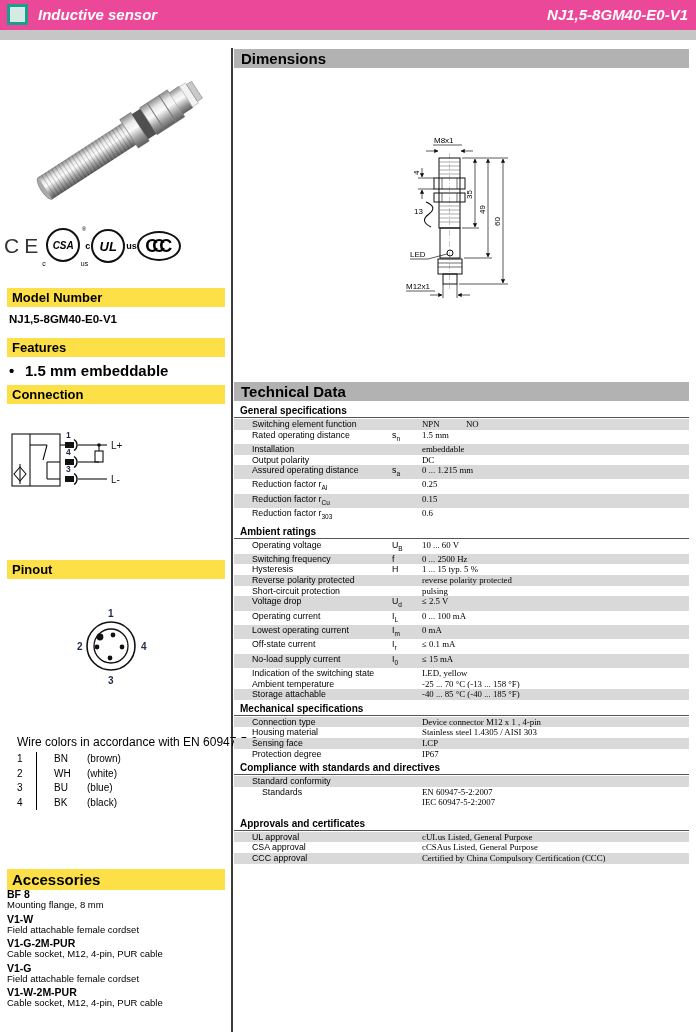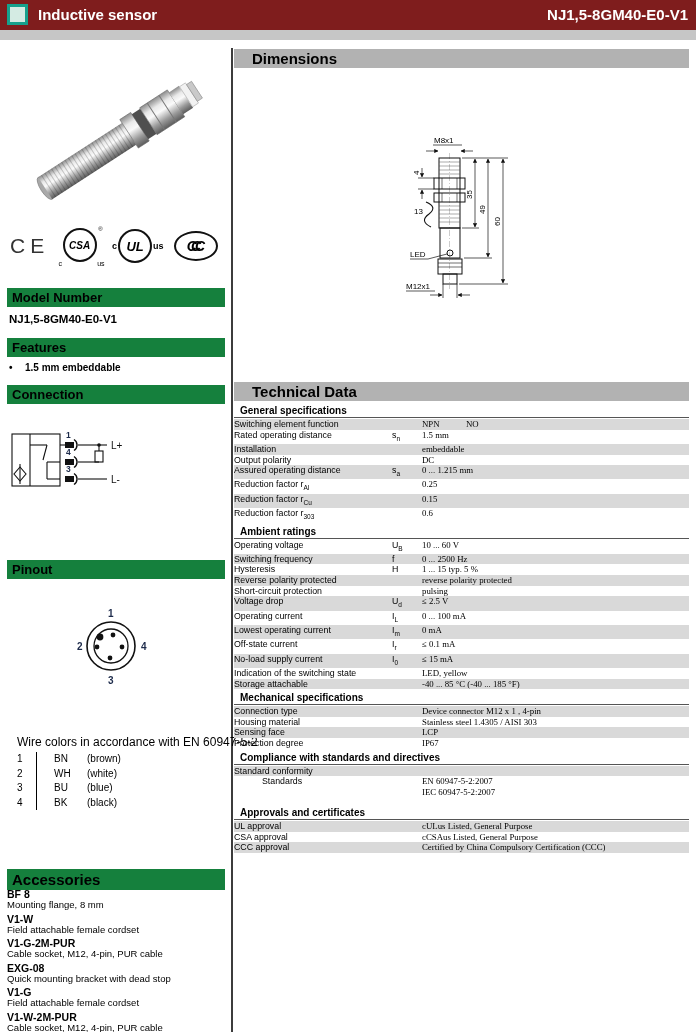--- a/index.html
+++ b/index.html
@@ -4,62 +4,62 @@
 <style>
   * { margin:0; padding:0; box-sizing:border-box; }
   html,body { width:696px; height:1032px; }
   body {
     position:relative; background:#fff; color:#000;
     font-family:"Liberation Sans", sans-serif; overflow:hidden;
   }
   .abs { position:absolute; }
 
   
-  .hdr { position:absolute; left:0; top:0; width:696px; height:30px; background:#7f1d1d; }
+  .hdr { position:absolute; left:0; top:0; width:696px; height:30px; background:#ec4899;font-style:italic; }
   .logo { position:absolute; left:7px; top:4px; width:21px; height:21px;
           background:#d4ebe3; border:3px solid #17a08c; }
   .hdr-title { position:absolute; left:38px; top:0; line-height:30px;
                font-size:15px; font-weight:bold; color:#fff; }
   .hdr-model { position:absolute; right:8px; top:0; line-height:30px;
                font-size:15px; font-weight:bold; color:#fff; }
   .hdr-strip { position:absolute; left:0; top:30px; width:696px; height:10px; background:#c6c6c6; }
 
   
-  .lbar { position:absolute; left:7px; width:218px; height:19px; background:#15803d;
+  .lbar { position:absolute; left:7px; width:218px; height:19px; background:#fde047;
           font-size:13px; font-weight:bold; line-height:19px; padding-left:5px; color:#000; }
   .lbar-lg { font-size:15px; height:21px; line-height:21px; }
   .rbar { position:absolute; left:234px; width:455px; height:19px; background:#b2b2b2;
-          font-size:15px; font-weight:bold; line-height:19px; padding-left:18px; color:#000; }
+          font-size:15px; font-weight:bold; line-height:19px; padding-left:7px; color:#000; }
   .vline { position:absolute; left:231px; top:48px; width:2px; height:984px; background:#3c3c3c; }
 
   
   .model-val { position:absolute; left:9px; top:313px; font-size:11.5px; font-weight:bold; }
-  .feature   { position:absolute; left:9px; top:362px; font-size:10px; font-weight:bold; }
+  .feature   { position:absolute; left:9px; top:362px; font-size:15px; font-weight:bold; }
   .feature .bull { display:inline-block; width:16px; }
 
-  .certs { position:absolute; left:10px; top:222px; width:208px; height:48px;
-           display:flex; align-items:center; justify-content:space-between; }
+  .certs { position:absolute; left:4px; top:222px; width:208px; height:48px;
+           display:flex; align-items:center; }
   .ce { font-size:21px; letter-spacing:5px; color:#333; }
   .csa { position:relative; width:42px; height:44px; display:block; }
   .csa-circle { position:absolute; left:3px; top:4px; width:34px; height:34px;
                 border:2.5px solid #111; border-radius:50%; display:flex;
                 align-items:center; justify-content:center; font-weight:bold;
                 font-style:italic; font-size:10px; }
   .csa-r  { position:absolute; right:-1px; top:2px; font-size:6px; }
   .csa-c  { position:absolute; left:-1px; bottom:1px; font-size:7px; }
   .csa-us { position:absolute; right:-3px; bottom:1px; font-size:7px; }
   .ul { display:flex; align-items:center; gap:1px; }
   .ul-c, .ul-us { font-size:9px; font-weight:bold; }
   .ul-circle { width:34px; height:34px; border:2.5px solid #111; border-radius:50%;
                display:flex; align-items:center; justify-content:center;
                font-weight:bold; font-style:italic; font-size:13px; }
   .ccc-oval { display:flex; align-items:center; justify-content:center;
               width:44px; height:30px; border:2px solid #111; border-radius:50%;
-              font-size:14px; font-weight:bold; letter-spacing:-6px;
-              padding-right:6px;font-style:italic; }
+              font-size:18px; font-weight:bold; letter-spacing:-6px;
+              padding-right:6px; }
 
   .wire-note { position:absolute; left:17px; top:735px; font-size:12px; }
   #wire-rows { position:absolute; left:7px; top:752px; width:190px; }
   .wrow { display:flex; height:14.5px; line-height:14.5px; font-size:10px; }
   .wpin { width:29px; padding-left:10px; }
   .wsep { width:1px; background:#000; }
   .wcode { width:50px; padding-left:17px; }
   .wcol  { flex:1; }
 
   #acc-list { position:absolute; left:7px; top:889px; width:215px; }
@@ -67,21 +67,21 @@
   .acc-name { font-size:10.5px; font-weight:bold; line-height:11px; }
   .acc-desc { font-size:9.5px; line-height:10px; }
 
   
   #tech-table { position:absolute; left:234px; top:402px; width:455px; font-size:8.8px; }
   .sec-h { font-size:10px; font-weight:bold; padding:3px 0 1px 6px;
            border-bottom:1px solid #555; margin-bottom:1px; }
   .sec-gap { margin-top:7px; }
   .trow { display:flex; min-height:10.6px; line-height:10.6px; }
   .trow.shade { background:#d9d9d9; }
-  .tlbl { width:158px; }
+  .tlbl { width:158px; padding-left:18px; }
   .tlbl.ind2 { padding-left:28px; }
   .tsym { width:30px; }
   .tval { flex:1;font-family:Liberation Serif, serif; }
   .tval .vp { display:inline-block; width:44px; }
   sub { font-size:6.5px; }
 
   svg text { font-family:"Liberation Sans", sans-serif; }
 </style>
 </head>
 <body>
@@ -265,24 +265,20 @@
     </div>
     <div class="acc-item">
       <div class="acc-name">V1-W</div>
       <div class="acc-desc">Field attachable female cordset</div>
     </div>
     <div class="acc-item">
       <div class="acc-name">V1-G-2M-PUR</div>
       <div class="acc-desc">Cable socket, M12, 4-pin, PUR cable</div>
     </div>
     <div class="acc-item">
-      <div class="acc-name">EXG-08</div>
-      <div class="acc-desc">Quick mounting bracket with dead stop</div>
-    </div>
-    <div class="acc-item">
       <div class="acc-name">V1-G</div>
       <div class="acc-desc">Field attachable female cordset</div>
     </div>
     <div class="acc-item">
       <div class="acc-name">V1-W-2M-PUR</div>
       <div class="acc-desc">Cable socket, M12, 4-pin, PUR cable</div>
     </div>
   </div>
 
 <div class="rbar" style="top:49px">Dimensions</div>
@@ -458,20 +454,25 @@
     <div class="trow shade">
       <span class="tlbl">No-load supply current</span>
       <span class="tsym">I<sub>0</sub></span>
       <span class="tval">≤ 15 mA</span>
     </div>
     <div class="trow">
       <span class="tlbl">Indication of the switching state</span>
       <span class="tsym"></span>
       <span class="tval">LED, yellow</span>
     </div>
+    <div class="trow">
+      <span class="tlbl">Ambient temperature</span>
+      <span class="tsym"></span>
+      <span class="tval">-25 ... 70 °C (-13 ... 158 °F)</span>
+    </div>
     <div class="trow shade">
       <span class="tlbl">Storage attachable</span>
       <span class="tsym"></span>
       <span class="tval">-40 ... 85 °C (-40 ... 185 °F)</span>
     </div>
     <div class="sec-h">Mechanical specifications</div>
     <div class="trow shade">
       <span class="tlbl">Connection type</span>
       <span class="tsym"></span>
       <span class="tval">Device connector M12 x 1 , 4-pin</span>

